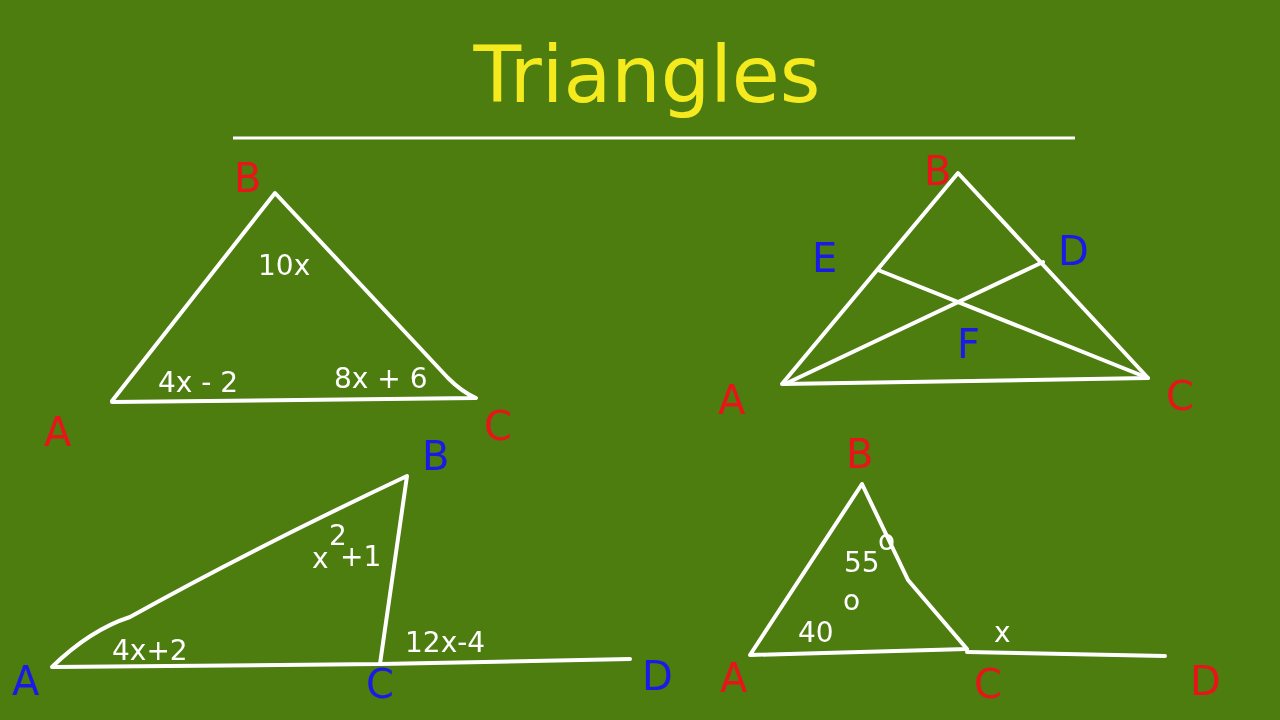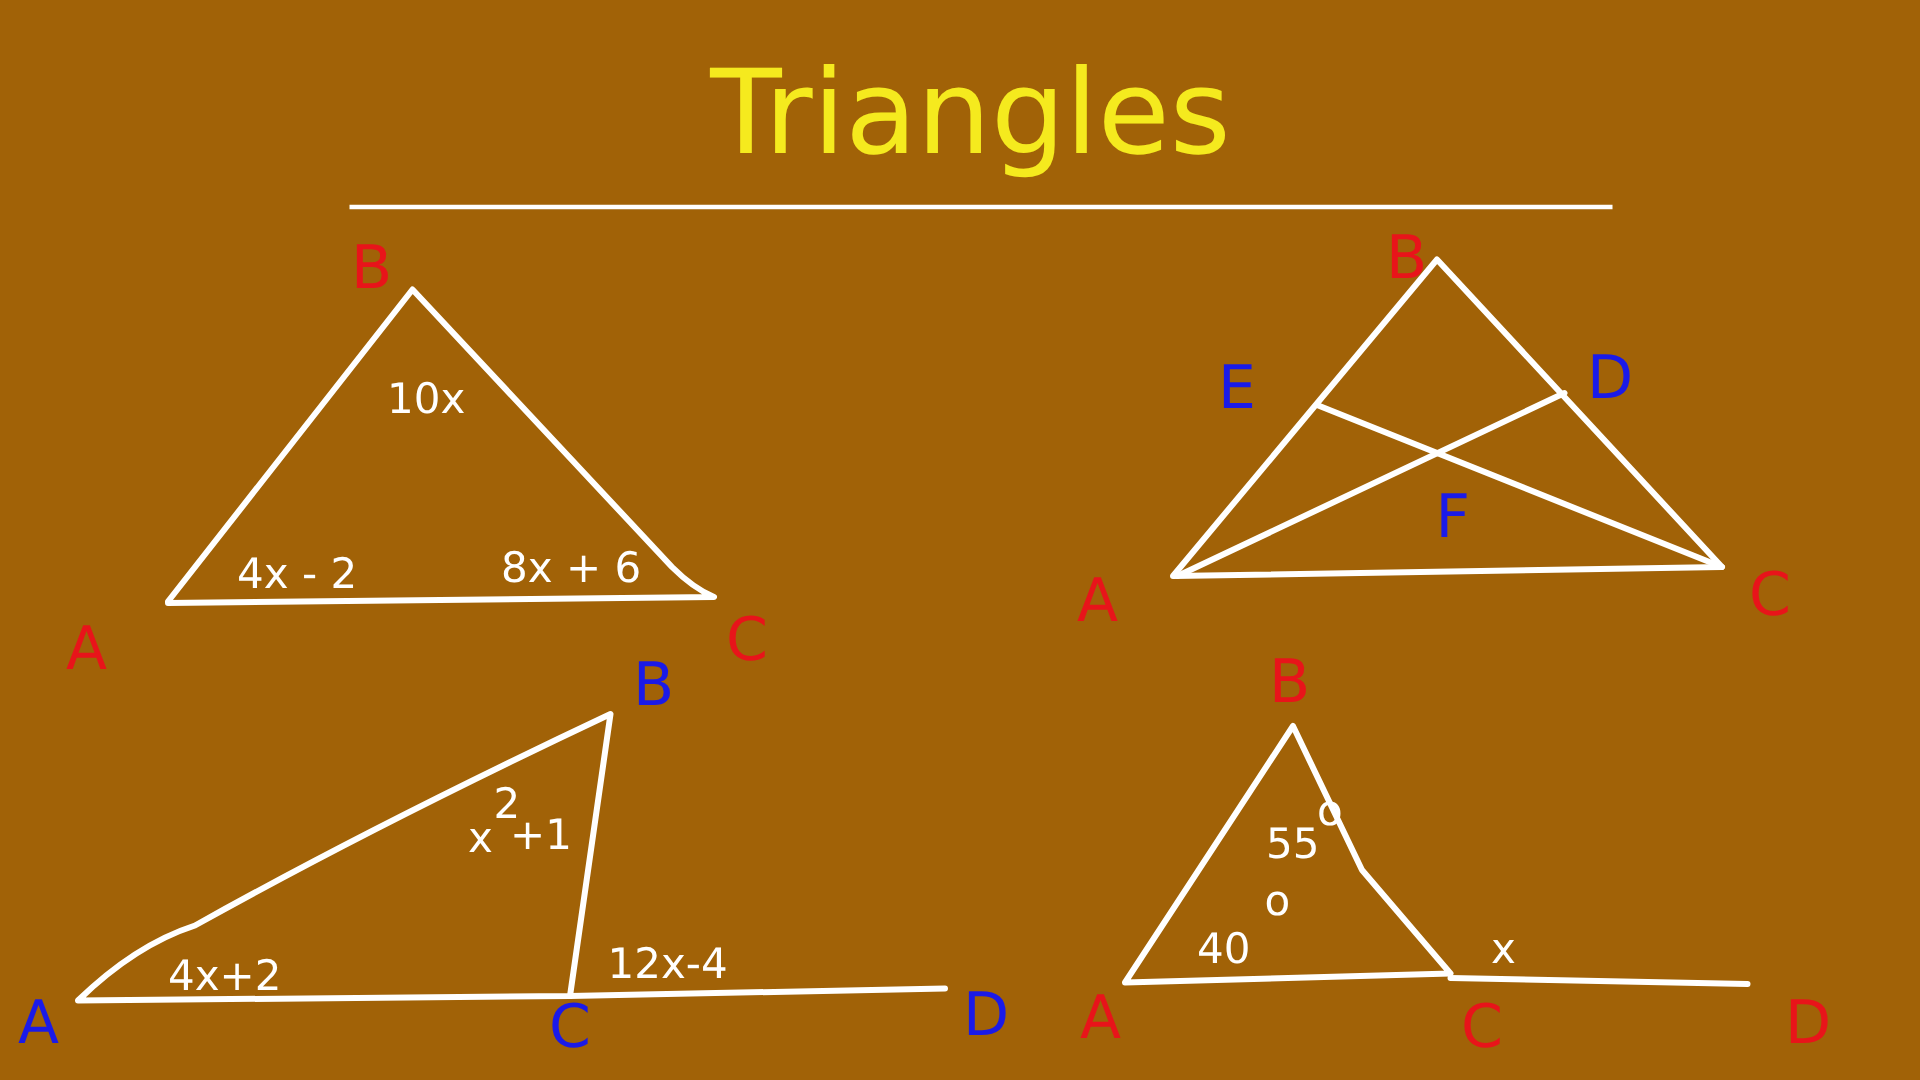--- a/index.html
+++ b/index.html
@@ -1,16 +1,16 @@
 <!DOCTYPE html>
 <html><head>
 <meta charset="utf-8">
 <style>
   html, body { margin:0; padding:0; background:#000; }
-  #stage { position:relative; width:1280px; height:720px; background:#a16207; overflow:hidden; }
+  #stage { position:relative; width:1280px; height:720px; background:#4d7c0f; overflow:hidden; }
   svg { position:absolute; left:0; top:0; }
   .title { font-family:"DejaVu Sans", sans-serif; font-size:78px; fill:#f5ea1e; }
   .lbl { font-family:"DejaVu Sans", sans-serif; font-size:40px; }
   .expr { font-family:"DejaVu Sans", sans-serif; font-size:28px; fill:#fff; }
   .line { stroke:#fff; stroke-width:4; fill:none; stroke-linecap:round; stroke-linejoin:round; }
 </style>
 </head>
 <body>
 
 <div id="stage">

